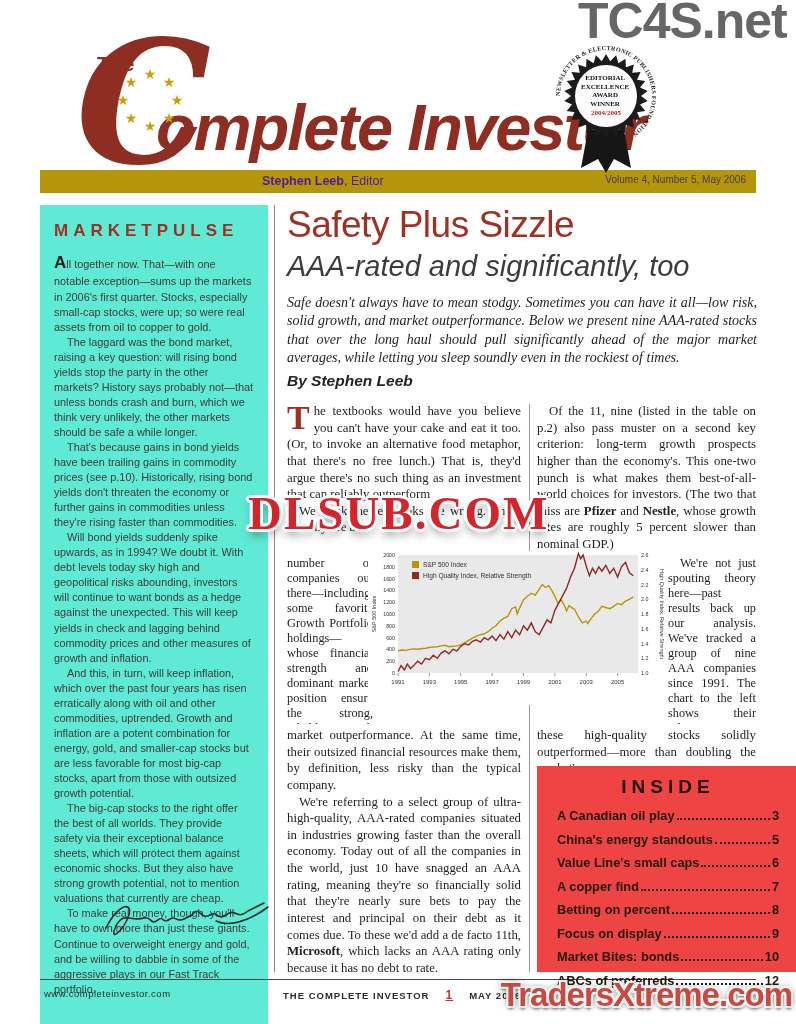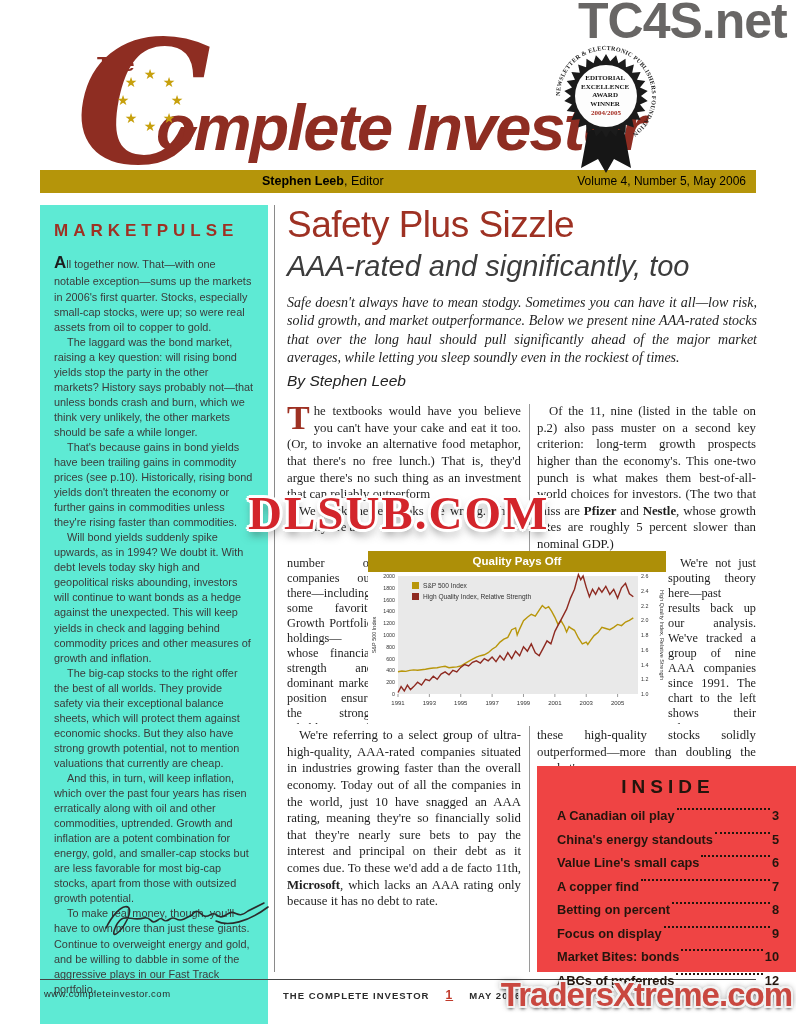--- a/index.html
+++ b/index.html
@@ -19,64 +19,64 @@
          text-shadow:-2px -2px 0 #f2f2f2,2px -2px 0 #f2f2f2,-2px 2px 0 #f2f2f2,2px 2px 0 #f2f2f2,
             0 0 6px rgba(25,25,25,.85),0 3px 3px rgba(25,25,25,.6);}
   
   #the{position:absolute;left:97px;top:52px;font-size:21px;font-weight:bold;color:#8e2d22;}
   #bigC{position:absolute;left:76px;top:18px;font-size:170px;line-height:1;
         font-family:"DejaVu Serif",serif;font-style:italic;font-weight:bold;color:#8e2d22;}
   .star{position:absolute;font-size:14px;color:#c7a00d;transform:translate(-50%,-50%);z-index:3;}
   #title-rest{position:absolute;left:156px;top:90px;font-size:65px;font-weight:bold;
         font-style:italic;color:#8e2d22;letter-spacing:-2px;white-space:nowrap;z-index:2;}
   #gold-bar{position:absolute;left:40px;top:170px;width:716px;height:23px;background:#b5950a;z-index:4;}
-  #gold-bar .editor{position:absolute;left:222px;top:4px;color:#000000;font-size:12.5px;}
+  #gold-bar .editor{position:absolute;left:222px;top:4px;color:#4c1d95;font-size:12.5px;}
   #gold-bar .editor b{font-weight:bold;}
-  #gold-bar .issue{position:absolute;right:10px;top:4px;color:#000000;font-size:12px;}
+  #gold-bar .issue{position:absolute;right:10px;top:4px;color:#404040;font-size:10px;}
   #seal{position:absolute;left:548px;top:32px;z-index:30;}
   
   #sidebar{position:absolute;left:40px;top:205px;width:228px;height:994px;background:#5eead4;
         padding:14px 14px 0;box-sizing:border-box;overflow:hidden;}
   #mp-title{font-size:17px;font-weight:bold;letter-spacing:5px;color:#9e3123;margin:2px 0 10px;}
   .mp-p{font-size:10.9px;line-height:1.38;color:#3b3b3b;margin:0;text-indent:13px;}
   .mp-p.first{text-indent:0;}
   .mp-drop{font-size:17px;font-weight:bold;color:#1d1d1d;}
   #signature{position:absolute;left:100px;top:894px;z-index:7;}
   
   #divider-main{position:absolute;left:274px;top:205px;width:1px;height:767px;background:#8a8a8a;}
   #col-rule{position:absolute;left:529px;top:404px;width:1px;height:568px;background:#9a9a9a;}
   #foot-rule{position:absolute;left:40px;top:979px;width:716px;height:1px;background:#454545;}
   
   #headline{position:absolute;left:287px;top:204px;font-size:37px;font-weight:normal;
         color:#9e3123;letter-spacing:-.5px;}
   #subhead{position:absolute;left:287px;top:250px;font-size:29px;font-style:italic;color:#3c3c3c;}
   #deck{position:absolute;left:287px;top:294px;width:470px;font:italic 14px/1.32 "Liberation Serif",serif;
         color:#1e1e1e;text-align:justify;}
-  #byline{position:absolute;left:287px;top:372px;font-size:15.5px;font-style:italic;font-weight:normal;color:#222;text-align:right;}
+  #byline{position:absolute;left:287px;top:372px;font-size:15.5px;font-style:italic;font-weight:bold;color:#222;text-align:right;}
   .body-text{position:absolute;font-family:"Liberation Serif",serif;font-size:12.8px;line-height:1.3;
         color:#1f1f1f;text-align:justify;overflow:hidden;}
   .bp{margin:0;}
   .ind{text-indent:12px;}
   .drop-t{float:left;font-size:34px;line-height:26px;font-weight:bold;color:#9e3123;margin:2px 4px 0 0;}
   #c1a{left:287px;top:403px;width:234px;max-height:149px;}
   #c1b{left:287px;top:556px;width:86px;max-height:168px;font-size:12.3px;line-height:1.22;}
   #c1c{left:287px;top:727px;width:234px;max-height:248px;}
   #c2a{left:537px;top:403px;width:219px;max-height:150px;}
   #c2b{left:668px;top:556px;width:88px;max-height:168px;font-size:12.3px;line-height:1.22;}
   #c2c{left:537px;top:727px;width:219px;max-height:40px;}
   
   #chart-box{position:absolute;left:368px;top:551px;width:298px;background:#fff;z-index:5;}
   #chart-title{height:21px;line-height:21px;background:#ad8f08;color:#fff;font-size:11.5px;
         font-weight:bold;text-align:center;}
   
   #inside{position:absolute;left:537px;top:766px;width:262px;height:206px;background:#ef4444;
         padding:8px 20px;box-sizing:border-box;z-index:6;}
   #inside-title{font-size:19px;font-weight:bold;letter-spacing:5px;text-align:center;
         color:#24150d;margin:2px 0 10px;}
-  .toc-row{display:flex;align-items:flex-start;font-size:12.8px;font-weight:bold;color:#24150d;
+  .toc-row{display:flex;align-items:flex-end;font-size:12.8px;font-weight:bold;color:#24150d;
         margin-bottom:8.5px;}
   .toc-dots{flex:1;border-bottom:2.2px dotted #24150d;margin:0 2px 3px;}
   
   #foot-url{position:absolute;left:44px;top:988px;font-size:9.5px;letter-spacing:.5px;color:#2b2b2b;}
   #foot-center{position:absolute;left:283px;top:988px;display:flex;gap:16px;font-size:9.5px;
         letter-spacing:1px;color:#2b2b2b;font-weight:bold;align-items:baseline;}
   #foot-page{color:#c03a2b;text-decoration:underline;font-size:12px;}
 </style>
 </head>
 <body>
@@ -124,22 +124,22 @@
       </text>
     </svg>
   </div>
 
   <div id="sidebar">
     <div id="mp-title">MARKETPULSE</div>
     <p class="mp-p first"><span class="mp-drop">A</span><span>ll together now. That—with one notable exception—sums up the markets in 2006's first quarter. Stocks, especially small-cap stocks, were up; so were real assets from oil to copper to gold.</span></p>
     <p class="mp-p">The laggard was the bond market, raising a key question: will rising bond yields stop the party in the other markets? History says probably not—that unless bonds crash and burn, which we think very unlikely, the other markets should be safe a while longer.</p>
     <p class="mp-p">That's because gains in bond yields have been trailing gains in commodity prices (see p.10). Historically, rising bond yields don't threaten the economy or further gains in commodities unless they're rising faster than commodities.</p>
     <p class="mp-p">Will bond yields suddenly spike upwards, as in 1994? We doubt it. With debt levels today sky high and geopolitical risks abounding, investors will continue to want bonds as a hedge against the unexpected. This will keep yields in check and lagging behind commodity prices and other measures of growth and inflation.</p>
+    <p class="mp-p">And this, in turn, will keep inflation, which over the past four years has risen erratically along with oil and other commodities, uptrended. Growth and inflation are a potent combination for energy, gold, and smaller-cap stocks but are less favorable for most big-cap stocks, apart from those with outsized growth potential.</p>
     <p class="mp-p">The big-cap stocks to the right offer the best of all worlds. They provide safety via their exceptional balance sheets, which will protect them against economic shocks. But they also have strong growth potential, not to mention valuations that currently are cheap.</p>
-    <p class="mp-p">And this, in turn, will keep inflation, which over the past four years has risen erratically along with oil and other commodities, uptrended. Growth and inflation are a potent combination for energy, gold, and smaller-cap stocks but are less favorable for most big-cap stocks, apart from those with outsized growth potential.</p>
     <p class="mp-p"><span>To make real money, though, you'll have to own more than just these giants. Continue to overweight energy and gold, and be willing to dabble in some of the aggressive plays in our Fast Track portfolio.</span></p>
   </div>
   <div id="signature" aria-label="Stephen Leeb">
     <svg width="170" height="52" viewBox="0 0 170 52">
       <path d="M6,34 C20,6 36,8 27,26 C20,40 9,47 16,32 C24,17 30,28 44,24 C52,22 50,32 58,26 C64,21 62,31 70,25 C76,21 76,29 84,25 L92,21 C100,10 100,27 110,21 C118,16 116,27 126,21 C136,13 136,27 148,17 L164,9 M116,27 C128,33 148,28 168,13" stroke="#2b2b2b" stroke-width="1.6" fill="none" stroke-linecap="round"></path>
     </svg>
   </div>
 
   <div id="divider-main"></div>
   <div id="col-rule"></div>
@@ -148,31 +148,31 @@
   <div id="subhead">AAA-rated and significantly, too</div>
   <div id="deck">Safe doesn't always have to mean stodgy. Sometimes you can have it all—low risk, solid growth, and market outperformance. Below we present nine AAA-rated stocks that over the long haul should pull significantly ahead of the major market averages, while letting you sleep soundly even in the rockiest of times.</div>
   <div id="byline">By Stephen Leeb</div>
 
   <div id="c1a" class="body-text">
     <p class="bp"><span class="drop-t">T</span><span>he textbooks would have you believe you can't have your cake and eat it too. (Or, to invoke an alternative food metaphor, that there's no free lunch.) That is, they'd argue there's no such thing as an investment that can reliably outperform</span></p>
     <p class="bp ind">We think the textbooks are wrong. There actually are a</p>
   </div>
   <div id="c1b" class="body-text">number of companies out there—including some favorite Growth Portfolio holdings—whose financial strength and dominant market position ensure the strong, reliable growth that leads to</div>
   <div id="c1c" class="body-text">
+    <p class="bp">market outperformance. At the same time, their outsized financial resources make them, by definition, less risky than the typical company.</p>
     <p class="bp ind"><span>We're referring to a select group of ultra-high-quality, AAA-rated companies situated in industries growing faster than the overall economy. Today out of all the companies in the world, just 10 have snagged an AAA rating, meaning they're so financially solid that they're nearly sure bets to pay the interest and principal on their debt as it comes due. To these we'd add a de facto 11th, </span><b>Microsoft</b><span>, which lacks an AAA rating only because it has no debt to rate.</span></p>
   </div>
 
   <div id="c2a" class="body-text">
     <p class="bp ind"><span>Of the 11, nine (listed in the table on p.2) also pass muster on a second key criterion: long-term growth prospects higher than the economy's. This one-two punch is what makes them best-of-all-world choices for investors. (The two that miss are </span><b>Pfizer</b><span> and </span><b>Nestle</b><span>, whose growth rates are roughly 5 percent slower than nominal GDP.)</span></p>
   </div>
   <div id="c2b" class="body-text ind">We're not just spouting theory here—past results back up our analysis. We've tracked a group of nine AAA companies since 1991. The chart to the left shows their relative performance vs. the S&amp;P 500. Not only have</div>
   <div id="c2c" class="body-text">these high-quality stocks solidly outperformed—more than doubling the market's</div>
 
   <div id="chart-box">
-    <div id="chart-title">Quality Pays Off</div>
     <svg id="chart-svg" width="298" height="150">
         <rect x="30" y="4" width="240" height="118" fill="#e9e9e9"></rect>
         <text x="27" y="124" text-anchor="end" font-size="5.3" fill="#333">0</text>
         <text x="27" y="112.2" text-anchor="end" font-size="5.3" fill="#333">200</text>
         <text x="27" y="100.4" text-anchor="end" font-size="5.3" fill="#333">400</text>
         <text x="27" y="88.6" text-anchor="end" font-size="5.3" fill="#333">600</text>
         <text x="27" y="76.8" text-anchor="end" font-size="5.3" fill="#333">800</text>
         <text x="27" y="65" text-anchor="end" font-size="5.3" fill="#333">1000</text>
         <text x="27" y="53.2" text-anchor="end" font-size="5.3" fill="#333">1200</text>
         <text x="27" y="41.400000000000006" text-anchor="end" font-size="5.3" fill="#333">1400</text>

